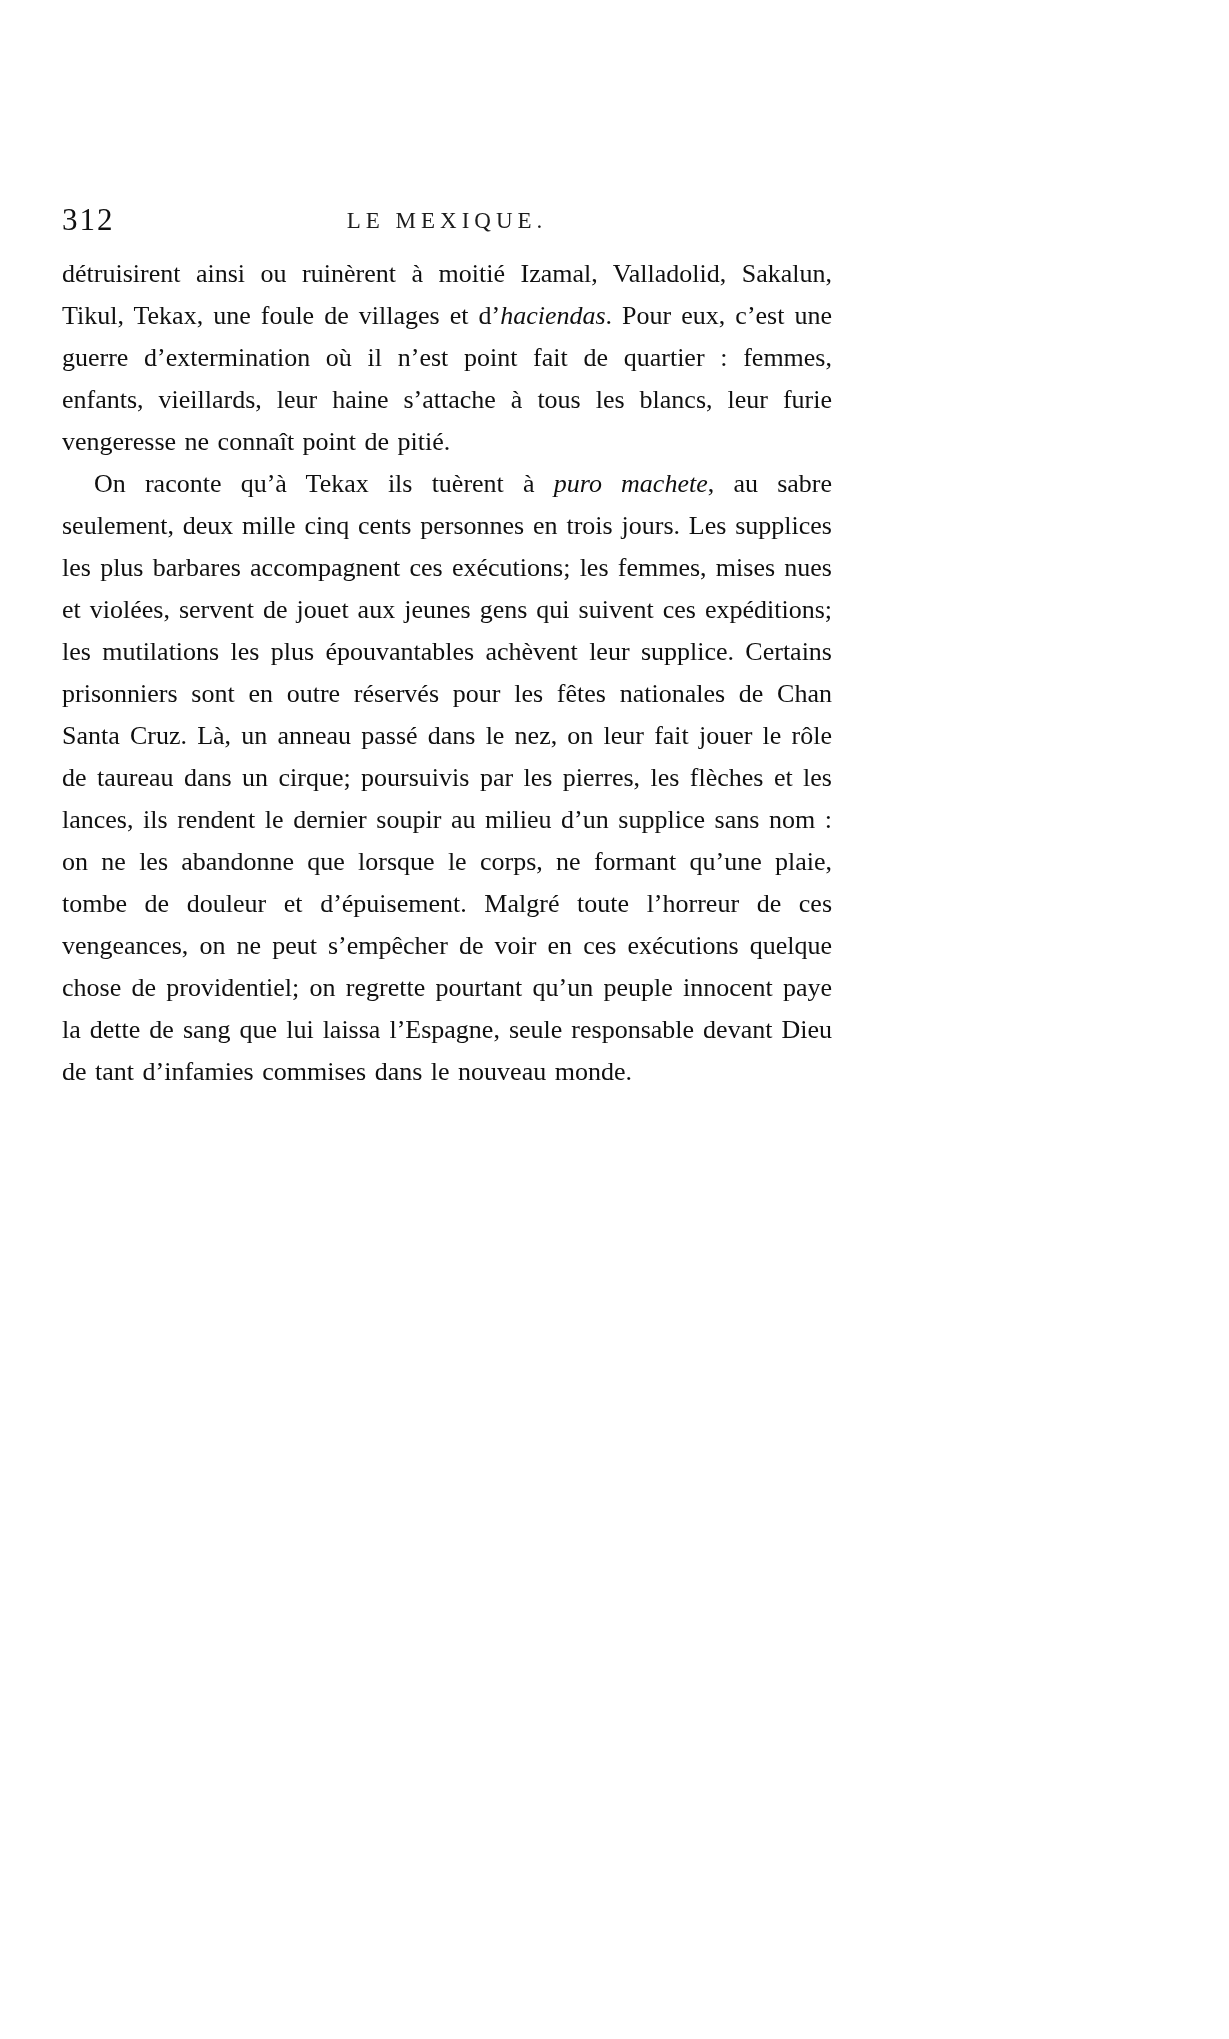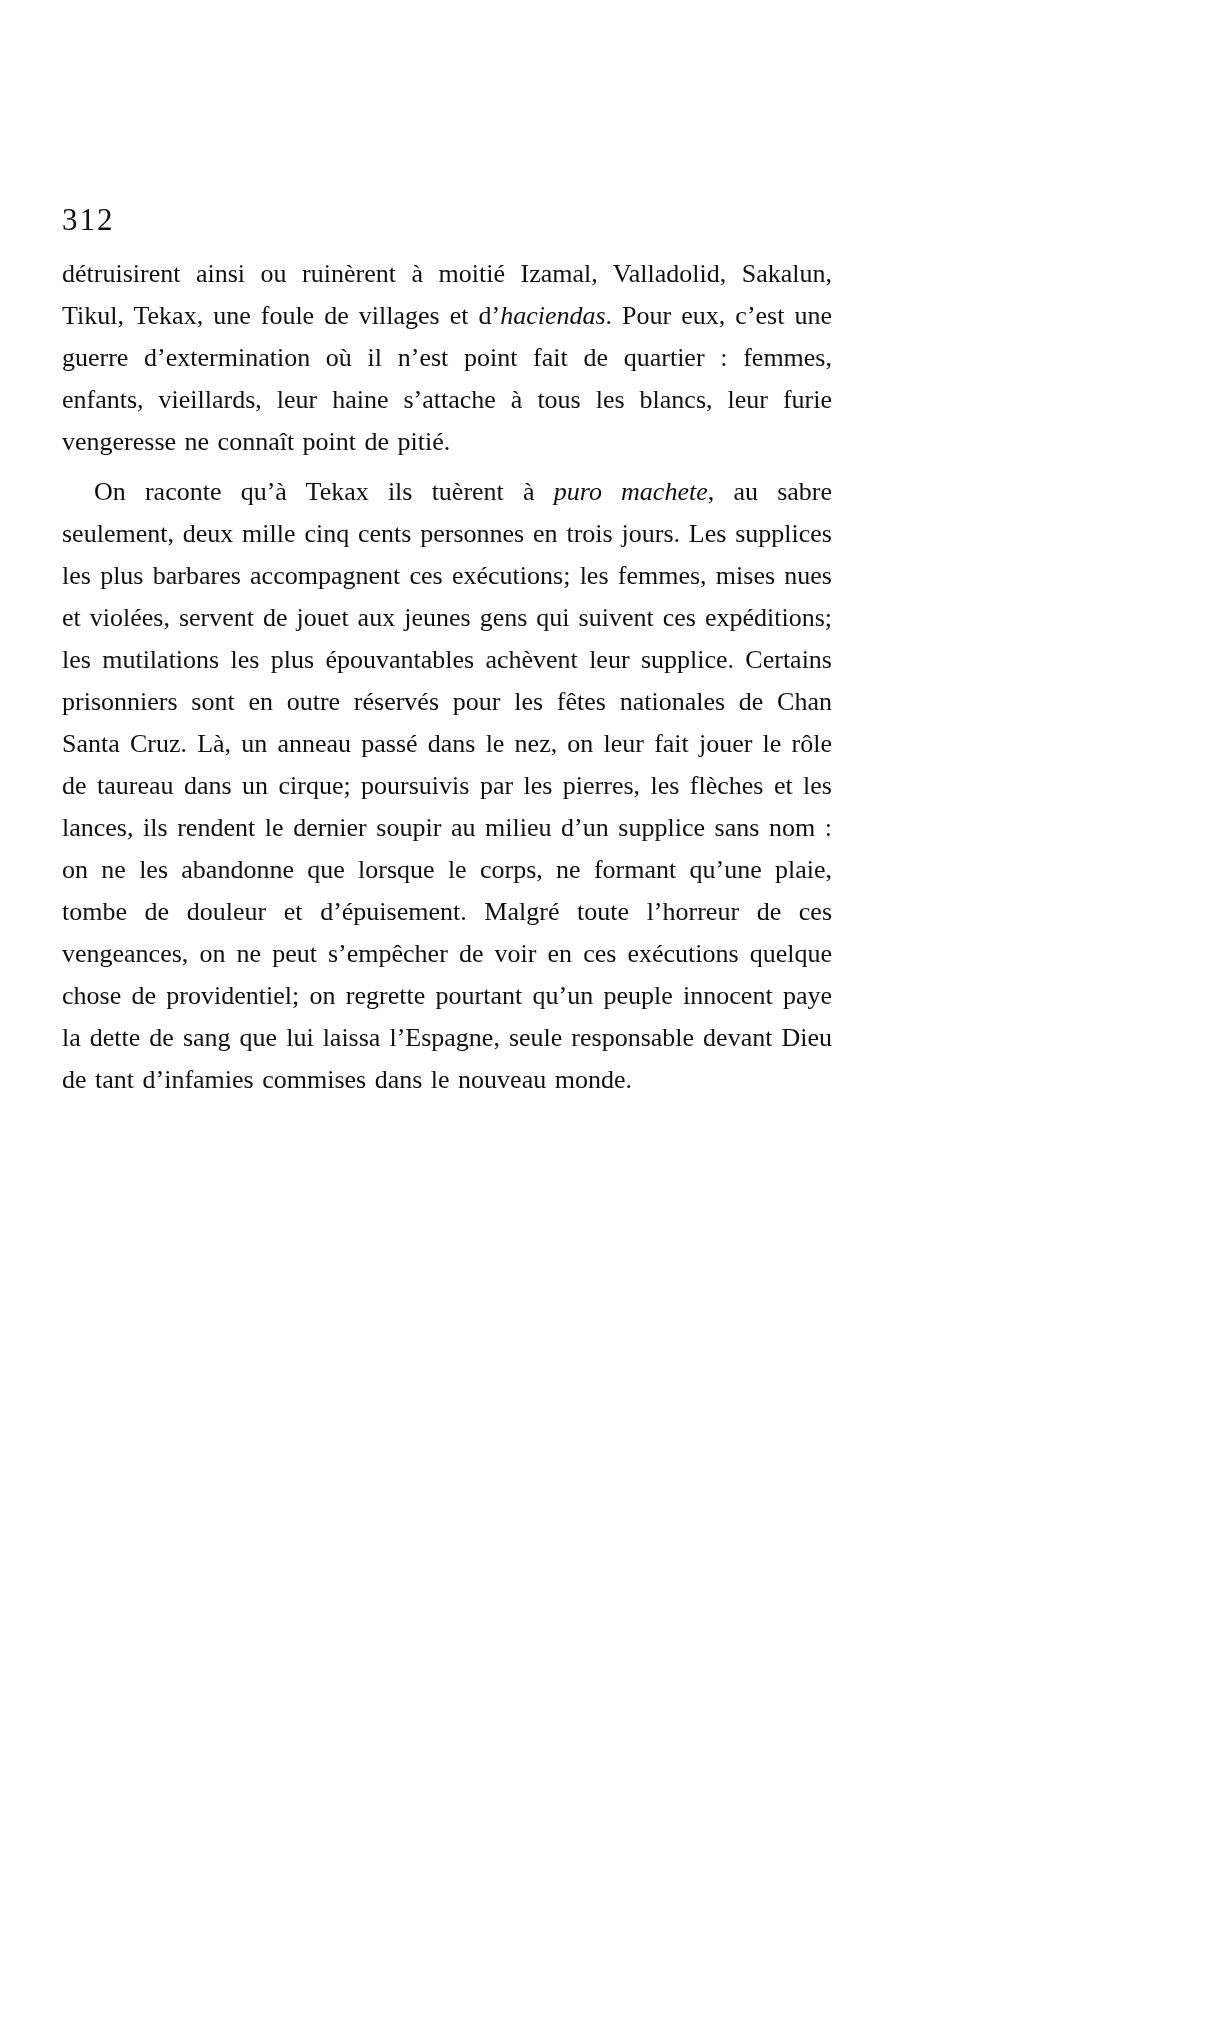--- a/index.html
+++ b/index.html
@@ -47,33 +47,33 @@
     line-height: 42px;
     text-align: justify;
     word-spacing: 2px;
   }
   .para {
     margin: 0;
     padding: 0;
   }
   .indent {
     text-indent: 32px;
-    margin-top: 8px;
   }
   .it {
     font-style: italic;
   }
 </style>
 </head>
 <body>
 
 <div class="page">
 
   <div class="header">
     <span class="pagenum">312</span>
+    <span class="running">LE MEXIQUE.</span>
   </div>
 
   <div class="bodytext">
 
     <p class="para"><span>détruisirent ainsi ou ruinèrent à moitié Izamal, Valladolid, Sakalun, Tikul, Tekax, une foule de villages et d’</span><em class="it">haciendas</em><span>. Pour eux, c’est une guerre d’extermination où il n’est point fait de quartier : femmes, enfants, vieillards, leur haine s’attache à tous les blancs, leur furie vengeresse ne connaît point de pitié.</span></p>
 
     <p class="para indent"><span>On raconte qu’à Tekax ils tuèrent à </span><em class="it">puro machete</em><span>, au sabre seulement, deux mille cinq cents personnes en trois jours. Les supplices les plus barbares accompagnent ces exécutions; les femmes, mises nues et violées, servent de jouet aux jeunes gens qui suivent ces expéditions; les mutilations les plus épouvantables achèvent leur supplice. Certains prisonniers sont en outre réservés pour les fêtes nationales de Chan Santa Cruz. Là, un anneau passé dans le nez, on leur fait jouer le rôle de taureau dans un cirque; poursuivis par les pierres, les flèches et les lances, ils rendent le dernier soupir au milieu d’un supplice sans nom : on ne les abandonne que lorsque le corps, ne formant qu’une plaie, tombe de douleur et d’épuisement. Malgré toute l’horreur de ces vengeances, on ne peut s’empêcher de voir en ces exécutions quelque chose de providentiel; on regrette pourtant qu’un peuple innocent paye la dette de sang que lui laissa l’Espagne, seule responsable devant Dieu de tant d’infamies commises dans le nouveau monde.</span></p>
 
 
   </div>

